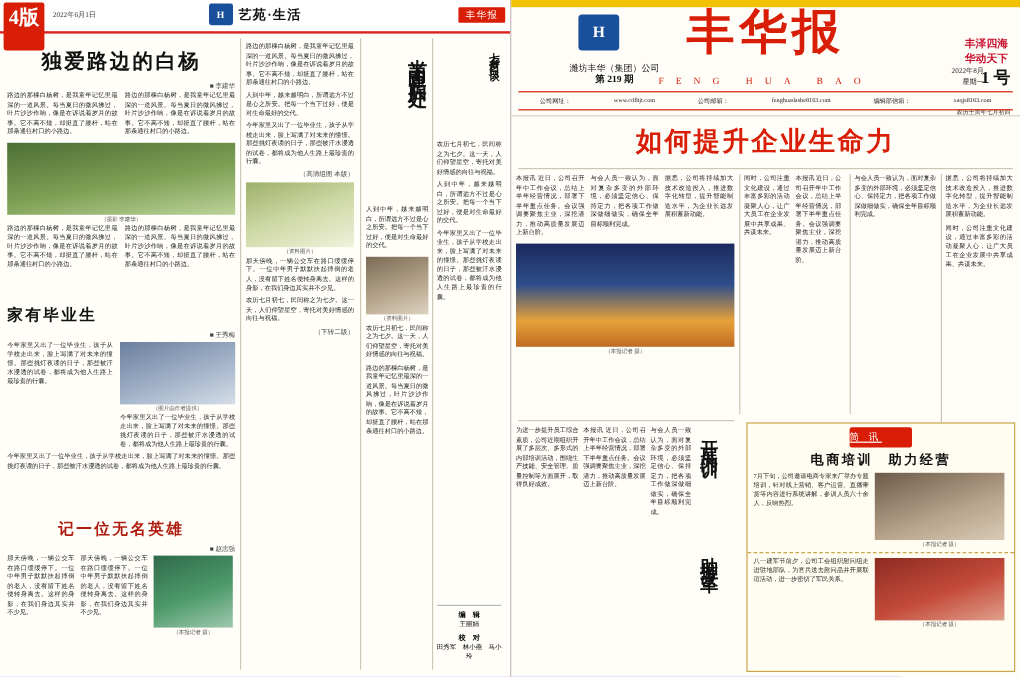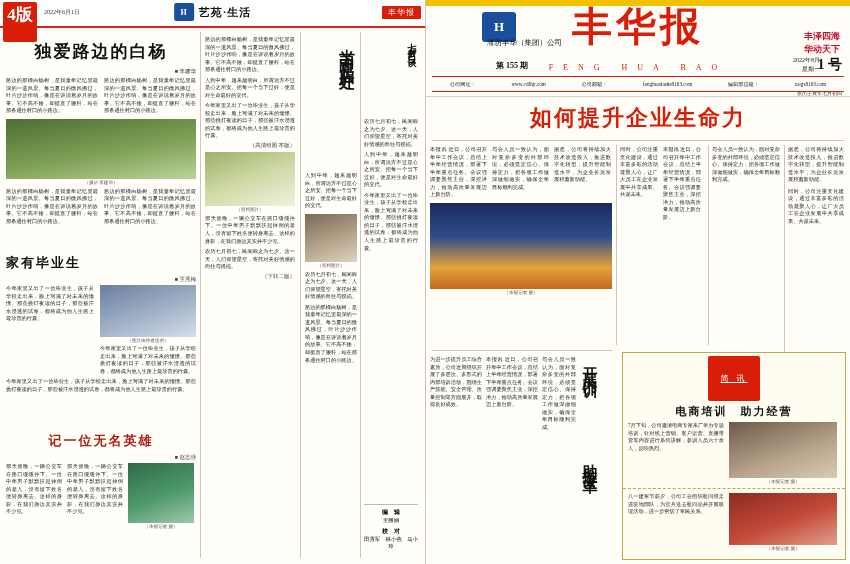--- a/index.html
+++ b/index.html
@@ -33,33 +33,33 @@
 
   
   .right-page{position:absolute;left:426px;top:0;width:424px;height:564px;background:#fffdf7;}
   .rp-top{position:relative;height:96px;border-bottom:1px solid #d8d2c2;}
   .nameplate{position:absolute;left:50%;transform:translateX(-50%);top:6px;text-align:center;}
   .nameplate .cn{font-size:40px;font-weight:bold;color:#d81e06;letter-spacing:4px;line-height:42px;
      font-family:"Liberation Serif", serif;}
   .nameplate .py{font-size:8px;color:#d81e06;letter-spacing:10px;margin-top:15px;}
   .rp-logo{position:absolute;left:56px;top:12px;width:34px;height:30px;background:#1a4f9c;color:#fff;
       display:flex;align-items:center;justify-content:center;font-size:13px;font-weight:bold;border-radius:3px;}
-  .rp-org{position:absolute;left:36px;top:38px;font-size:7.5px;color:#111;text-align:right;width:100px;}
+  .rp-org{position:absolute;left:36px;top:52px;font-size:7.5px;color:#111;text-align:center;width:100px;}
   .rp-issue{position:absolute;left:36px;top:60px;font-size:8px;color:#111;text-align:center;width:100px;font-weight:bold;}
   .rp-slogan{position:absolute;right:10px;top:30px;font-size:9px;color:#c8102e;line-height:13px;text-align:right;font-weight:bold;}
   .rp-date{position:absolute;right:30px;top:56px;font-size:6px;color:#222;line-height:9px;text-align:right;}
   .rp-no{position:absolute;right:8px;top:56px;font-size:14px;color:#111;font-weight:bold;}
   .rp-footline{position:absolute;left:6px;right:6px;top:76px;height:14px;border-top:1px solid #d81e06;border-bottom:1px solid #d81e06;
      display:flex;align-items:center;justify-content:space-around;font-size:5.2px;color:#222;}
   .topstrip{position:absolute;left:0;right:0;top:0;height:6px;background:linear-gradient(90deg,#f2c200,#f2c200);}
 
   .rp-head{font-size:22px;font-weight:bold;color:#d81e06;text-align:center;letter-spacing:2px;margin:6px 0 4px;}
 
   .brief-box{border:1px solid #c8a64b;background:#fffdf2;}
-  .brief-title{background:#d81e06;color:#fff;font-size:8px;text-align:center;letter-spacing:3px;padding:17px 0;width:52px;margin:3px auto 2px;border-radius:2px;text-decoration:underline;}
+  .brief-title{background:#d81e06;color:#fff;font-size:8px;letter-spacing:3px;padding:3px 0;width:52px;margin:3px auto 2px;border-radius:2px;text-decoration:underline;}
   .brief-h{font-size:11px;font-weight:bold;text-align:center;letter-spacing:2px;margin:3px 0;color:#111;}
 
   .vhead{writing-mode:vertical-rl;text-orientation:upright;font-size:16px;font-weight:bold;letter-spacing:5px;color:#111;}
 
   .divider-v{position:absolute;width:1px;background:#ccc6b5;}
   .divider-h{position:absolute;height:1px;background:#ccc6b5;}
 
   .photo-city{background:linear-gradient(180deg,#1b2a5e 0%,#2f4f8a 40%,#e8a23a 75%,#c06a22 100%);}
   .photo-room{background:linear-gradient(160deg,#6c5b4a,#b9a48c 60%,#d9cbb6);}
   .photo-red{background:linear-gradient(160deg,#8d2b22,#c44b3a 55%,#e0a08c);}
@@ -173,21 +173,21 @@
       </div>
     </div>
   </div>
 
   <div class="right-page">
     <div class="topstrip"></div>
 
     <div class="rp-top">
       <div class="rp-logo">H</div>
       <div class="rp-org">潍坊丰华（集团）公司</div>
-      <div class="rp-issue">第 155 期</div>
+      <div class="rp-issue">第 219 期</div>
 
       <div class="nameplate">
         <div class="cn">丰华报</div>
         <div class="py">
           <span>FENG</span>
           <span>HUA</span>
           <span>BAO</span>
         </div>
       </div>
 

